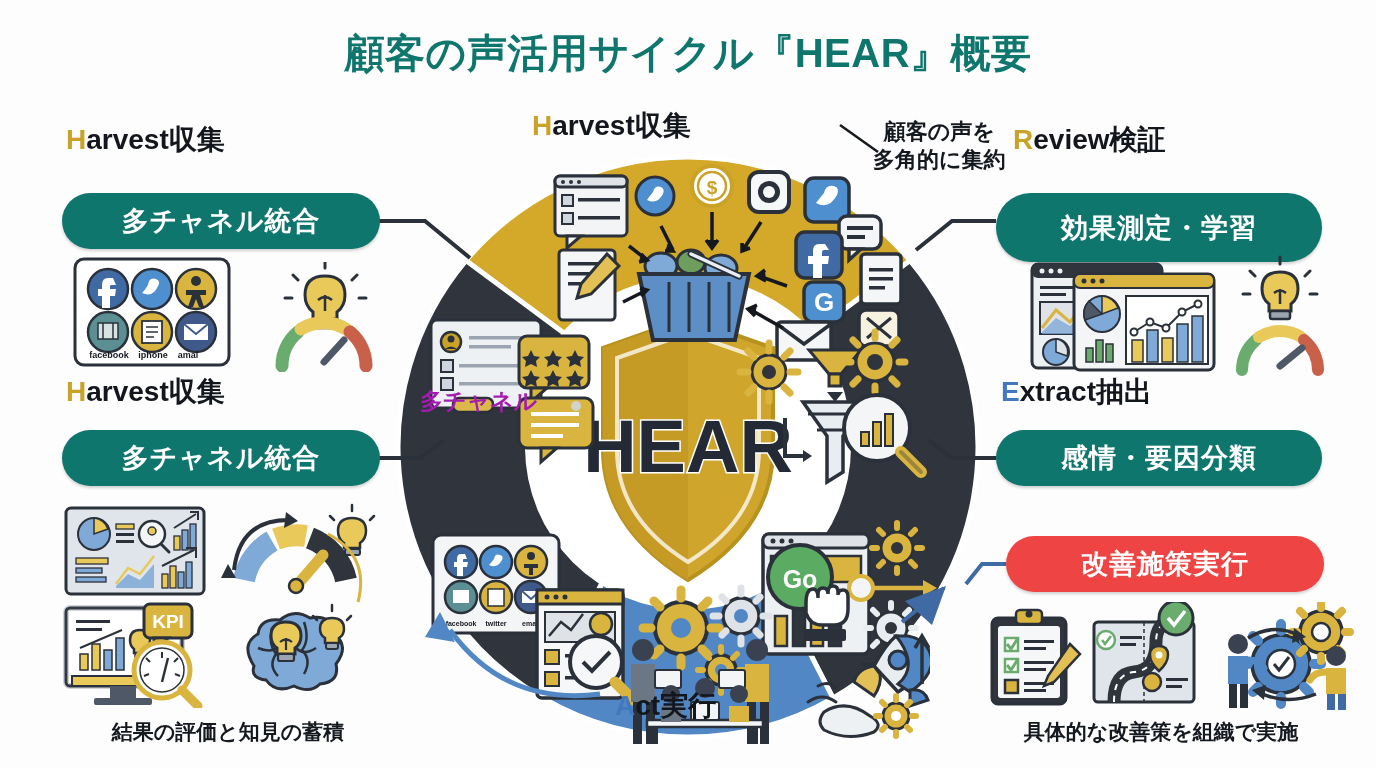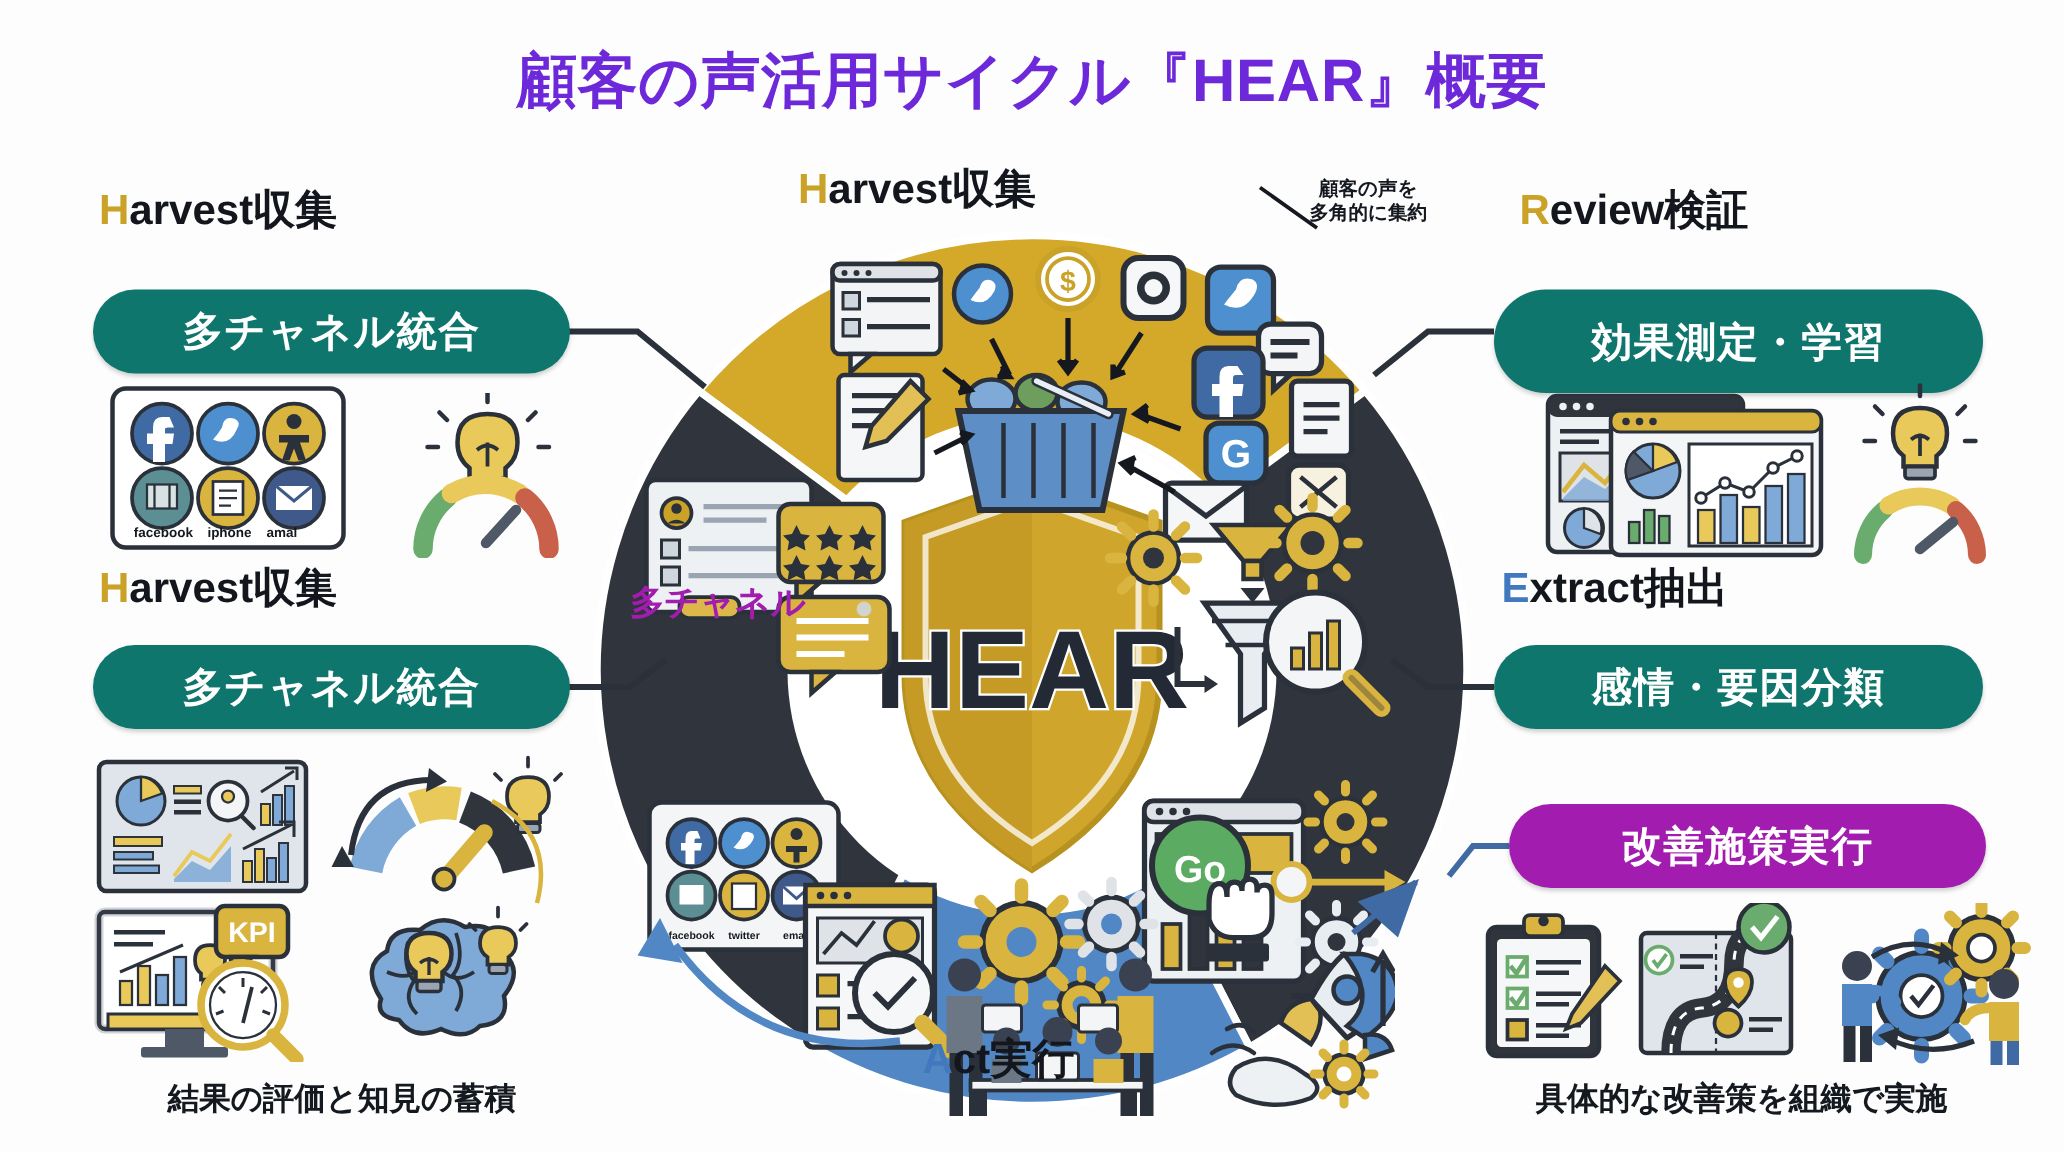--- a/index.html
+++ b/index.html
@@ -16,21 +16,21 @@
     background: #fdfdfd;
   }
 
   
   .page-title {
     position: absolute;
     left: 0; top: 26px; width: 1376px;
     text-align: center;
     font-size: 40px;
     font-weight: 700;
-    color: #6d28d9;
+    color: #0f766e;
     letter-spacing: 0.5px;
     white-space: nowrap;
   }
 
   
   .sec-head {
     position: absolute;
     font-size: 28px;
     font-weight: 700;
     color: #13171d;
@@ -46,37 +46,37 @@
     display: flex; align-items: center; justify-content: center;
     background: #0f766e;
     color: #ffffff;
     border-radius: 999px;
     font-size: 27px;
     font-weight: 700;
     letter-spacing: 1px;
     white-space: nowrap;
     box-shadow: 0 2px 3px rgba(0,0,0,0.18);
   }
-  .pill.blue { background: #a21caf; font-family: Liberation Serif, serif; }
+  .pill.blue { background: #ef4444; font-family: Liberation Serif, serif; }
 
   
   .conn { position: absolute; }
 
   
   .caption {
     position: absolute;
     font-size: 21px;
     font-weight: 700;
     color: #14181f;
     white-space: nowrap;
     text-align: center;
   }
   .annot {
     position: absolute;
-    font-size: 13px;
+    font-size: 22px;
     font-weight: 700;
     color: #14181f;
     line-height: 1.25;
     text-align: center;
     white-space: nowrap;
   }
 
   
   #donut { position: absolute; left: 391px; top: 150px; }
 

